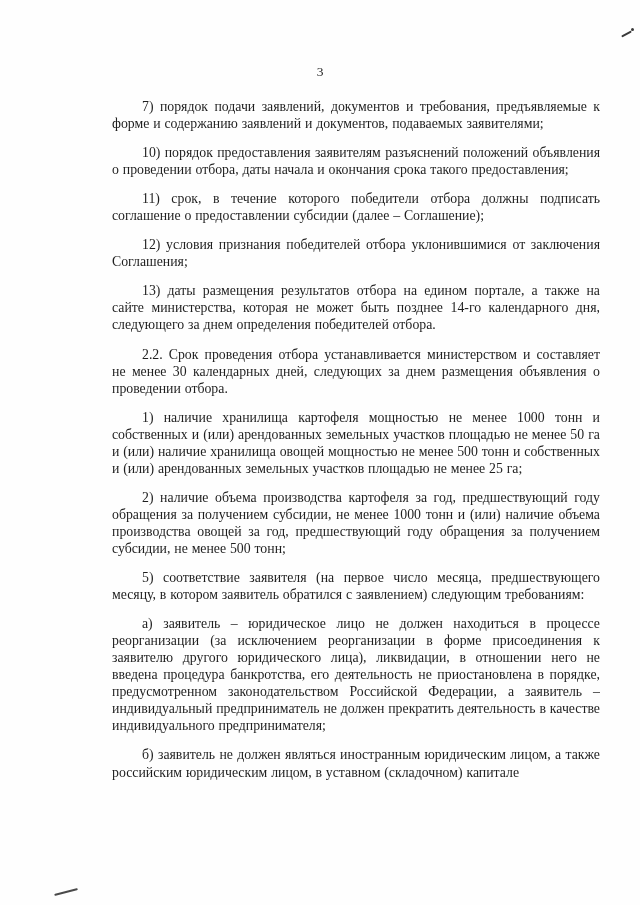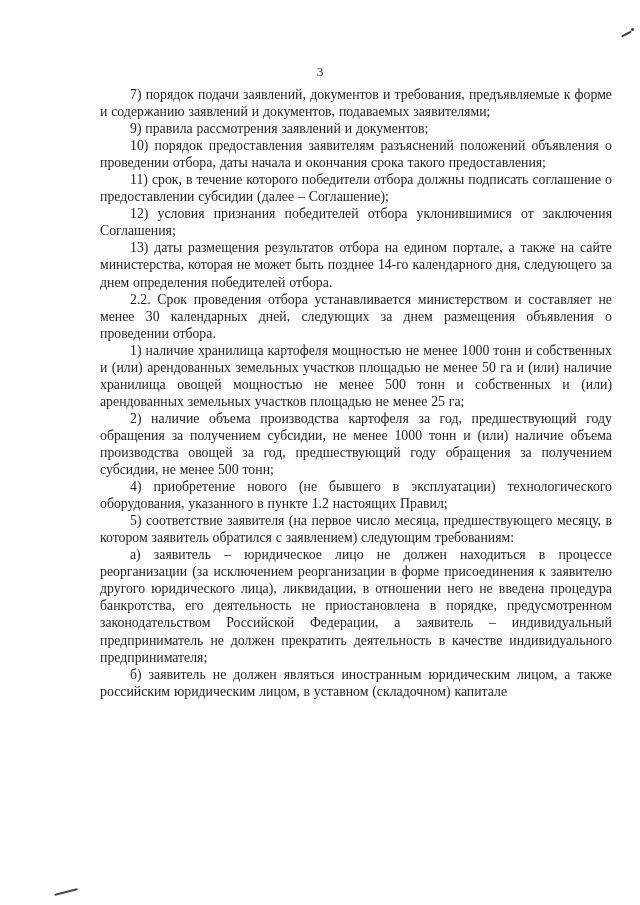--- a/index.html
+++ b/index.html
@@ -27,21 +27,21 @@
     font-size: 13.5px;
     line-height: 16px;
   }
   .content {
     position: absolute;
     top: 86px;
     left: 100px;
     width: 512px;
   }
   p.para {
-    margin: 0;
+    margin: 12px;
     padding: 0;
     font-size: 13.8px;
     line-height: 17.05px;
     text-align: justify;
     text-indent: 30px;
     word-spacing: 0.4px;
   }
   
   .artifact {
     position: absolute;
@@ -74,29 +74,27 @@
 </style>
 </head>
 <body>
 
 <div class="scan-page">
 
   <div class="page-number">3</div>
 
   <div class="content">
       <p class="para">7) порядок подачи заявлений, документов и требования, предъявляемые к форме и содержанию заявлений и документов, подаваемых заявителями;</p>
-      <p class="para">9) правила рассмотрения заявлений и документов;</p>
       <p class="para">10) порядок предоставления заявителям разъяснений положений объявления о проведении отбора, даты начала и окончания срока такого предоставления;</p>
       <p class="para">11) срок, в течение которого победители отбора должны подписать соглашение о предоставлении субсидии (далее – Соглашение);</p>
       <p class="para">12) условия признания победителей отбора уклонившимися от заключения Соглашения;</p>
       <p class="para">13) даты размещения результатов отбора на едином портале, а также на сайте министерства, которая не может быть позднее 14-го календарного дня, следующего за днем определения победителей отбора.</p>
       <p class="para">2.2. Срок проведения отбора устанавливается министерством и составляет не менее 30 календарных дней, следующих за днем размещения объявления о проведении отбора.</p>
       <p class="para">1) наличие хранилища картофеля мощностью не менее 1000 тонн и собственных и (или) арендованных земельных участков площадью не менее 50 га и (или) наличие хранилища овощей мощностью не менее 500 тонн и собственных и (или) арендованных земельных участков площадью не менее 25 га;</p>
       <p class="para">2) наличие объема производства картофеля за год, предшествующий году обращения за получением субсидии, не менее 1000 тонн и (или) наличие объема производства овощей за год, предшествующий году обращения за получением субсидии, не менее 500 тонн;</p>
-      <p class="para">4) приобретение нового (не бывшего в эксплуатации) технологического оборудования, указанного в пункте 1.2 настоящих Правил;</p>
       <p class="para">5) соответствие заявителя (на первое число месяца, предшествующего месяцу, в котором заявитель обратился с заявлением) следующим требованиям:</p>
       <p class="para">а) заявитель – юридическое лицо не должен находиться в процессе реорганизации (за исключением реорганизации в форме присоединения к заявителю другого юридического лица), ликвидации, в отношении него не введена процедура банкротства, его деятельность не приостановлена в порядке, предусмотренном законодательством Российской Федерации, а заявитель – индивидуальный предприниматель не должен прекратить деятельность в качестве индивидуального предпринимателя;</p>
       <p class="para">б) заявитель не должен являться иностранным юридическим лицом, а также российским юридическим лицом, в уставном (складочном) капитале</p>
     </div>
 
   <div class="artifact artifact-top-right"></div>
   <div class="artifact artifact-top-right-dot"></div>
   <div class="artifact artifact-bottom-left"></div>
 
 </div>

